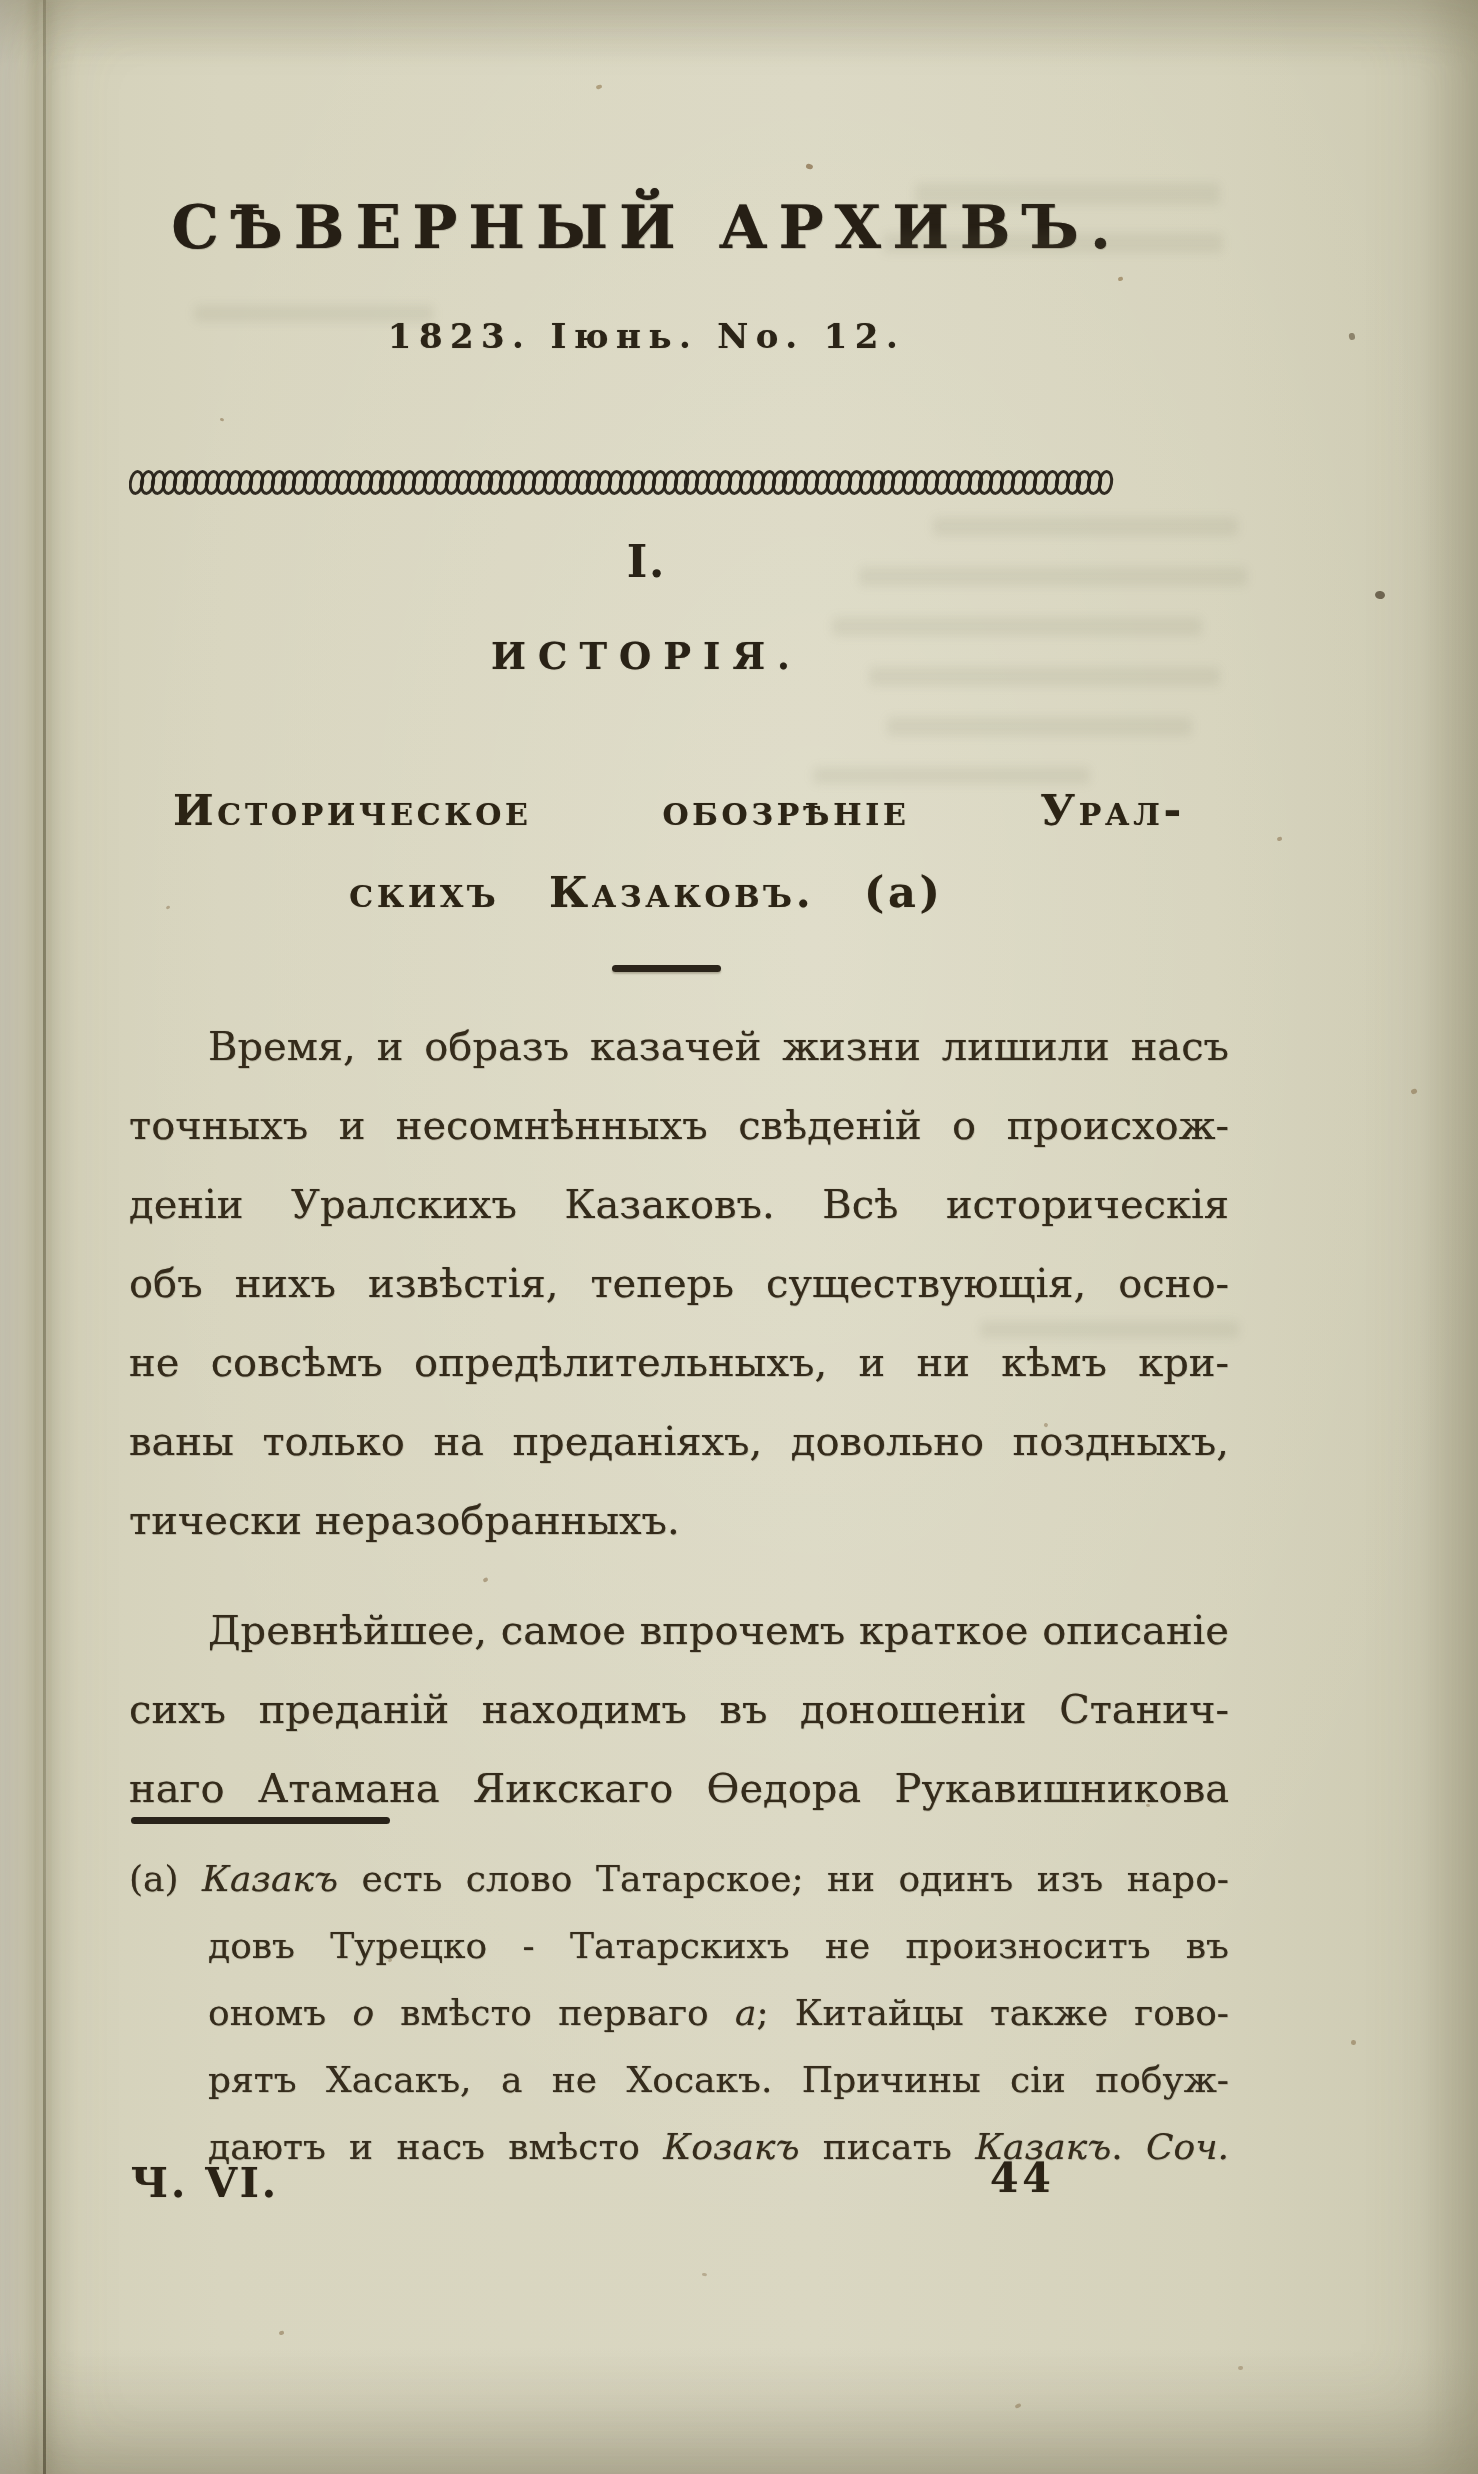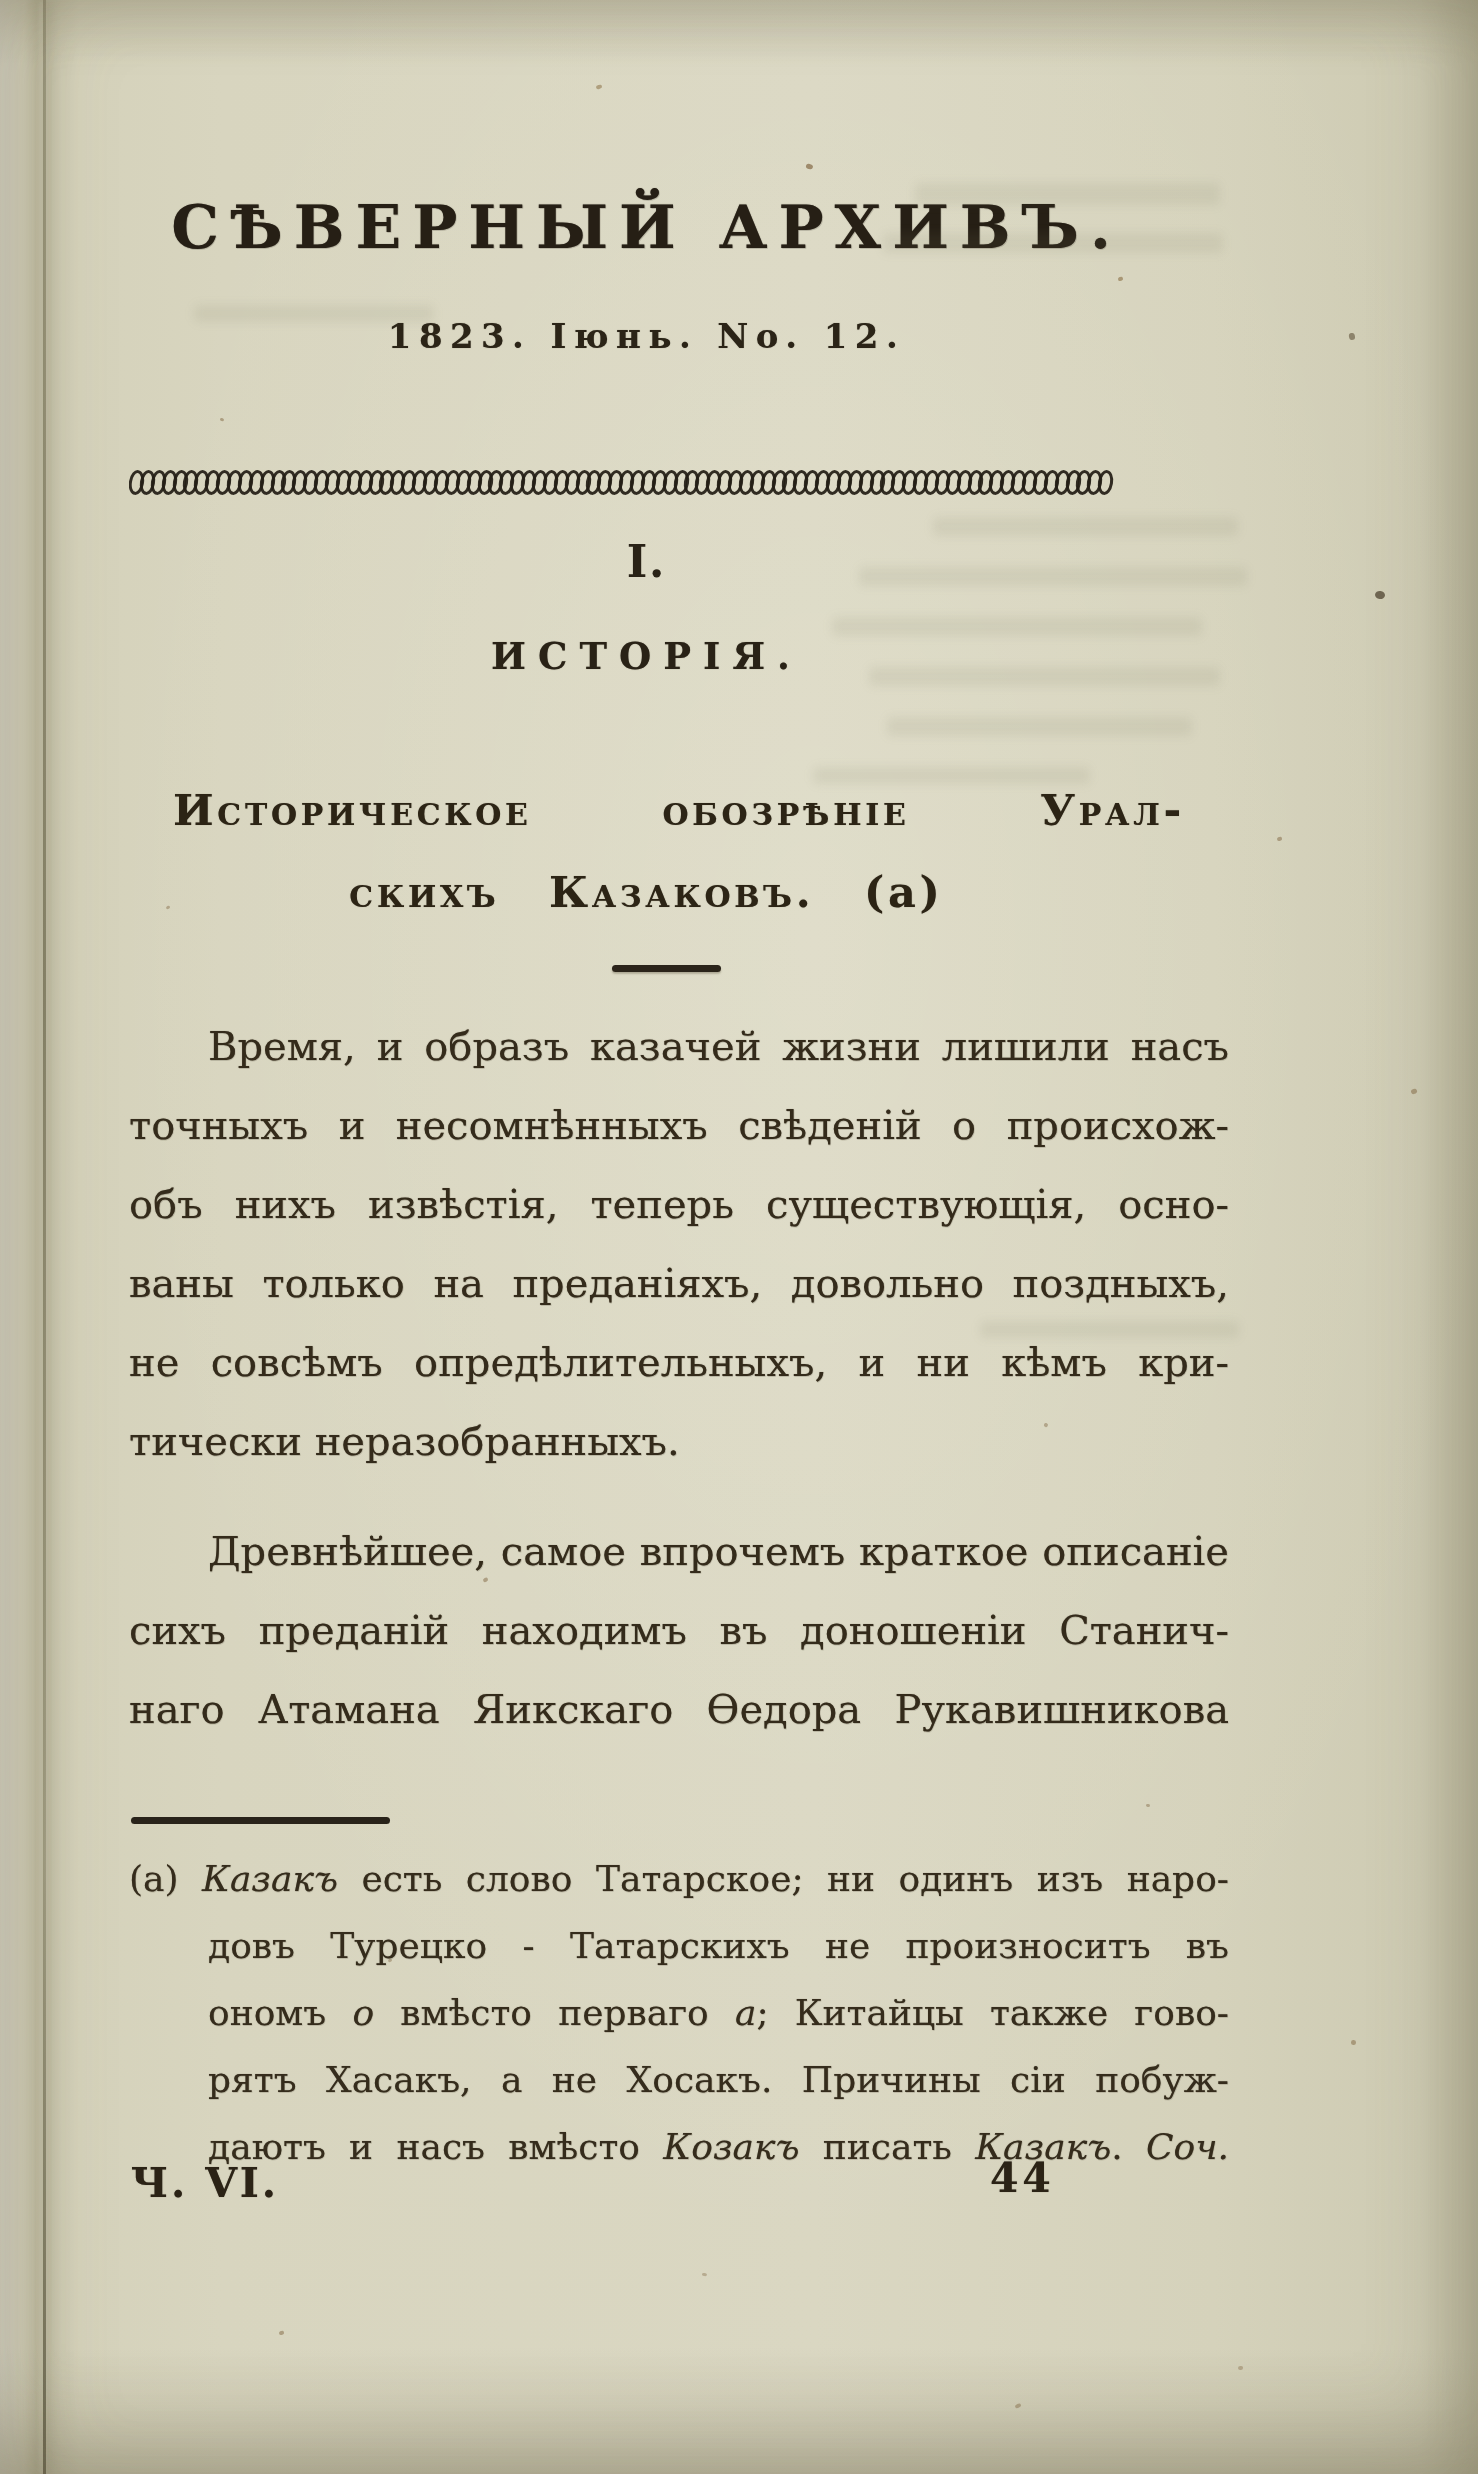--- a/index.html
+++ b/index.html
@@ -196,23 +196,24 @@
         <span class="marker">(а)</span>
       </div>
 
       <div class="divider"></div>
     </div>
 
     <div class="body-text">
         <div class="para">
           <div class="bline ind">Время, и образъ казачей жизни лишили насъ</div>
           <div class="bline">точныхъ и несомнѣнныхъ свѣденій о происхож-</div>
+          <div class="bline">деніи Уралскихъ Казаковъ. Всѣ историческія</div>
           <div class="bline">объ нихъ извѣстія, теперь существующія, осно-</div>
+          <div class="bline">не совсѣмъ опредѣлительныхъ, и ни кѣмъ кри-</div>
           <div class="bline">ваны только на преданіяхъ, довольно поздныхъ,</div>
-          <div class="bline">не совсѣмъ опредѣлительныхъ, и ни кѣмъ кри-</div>
           <div class="bline flush">тически неразобранныхъ.</div>
         </div>
         <div class="para">
           <div class="bline ind">Древнѣйшее, самое впрочемъ краткое описаніе</div>
           <div class="bline">сихъ преданій находимъ въ доношеніи Станич-</div>
           <div class="bline">наго Атамана Яикскаго Ѳедора Рукавишникова</div>
         </div>
       </div>
 
     <div class="fn-rule"></div>

